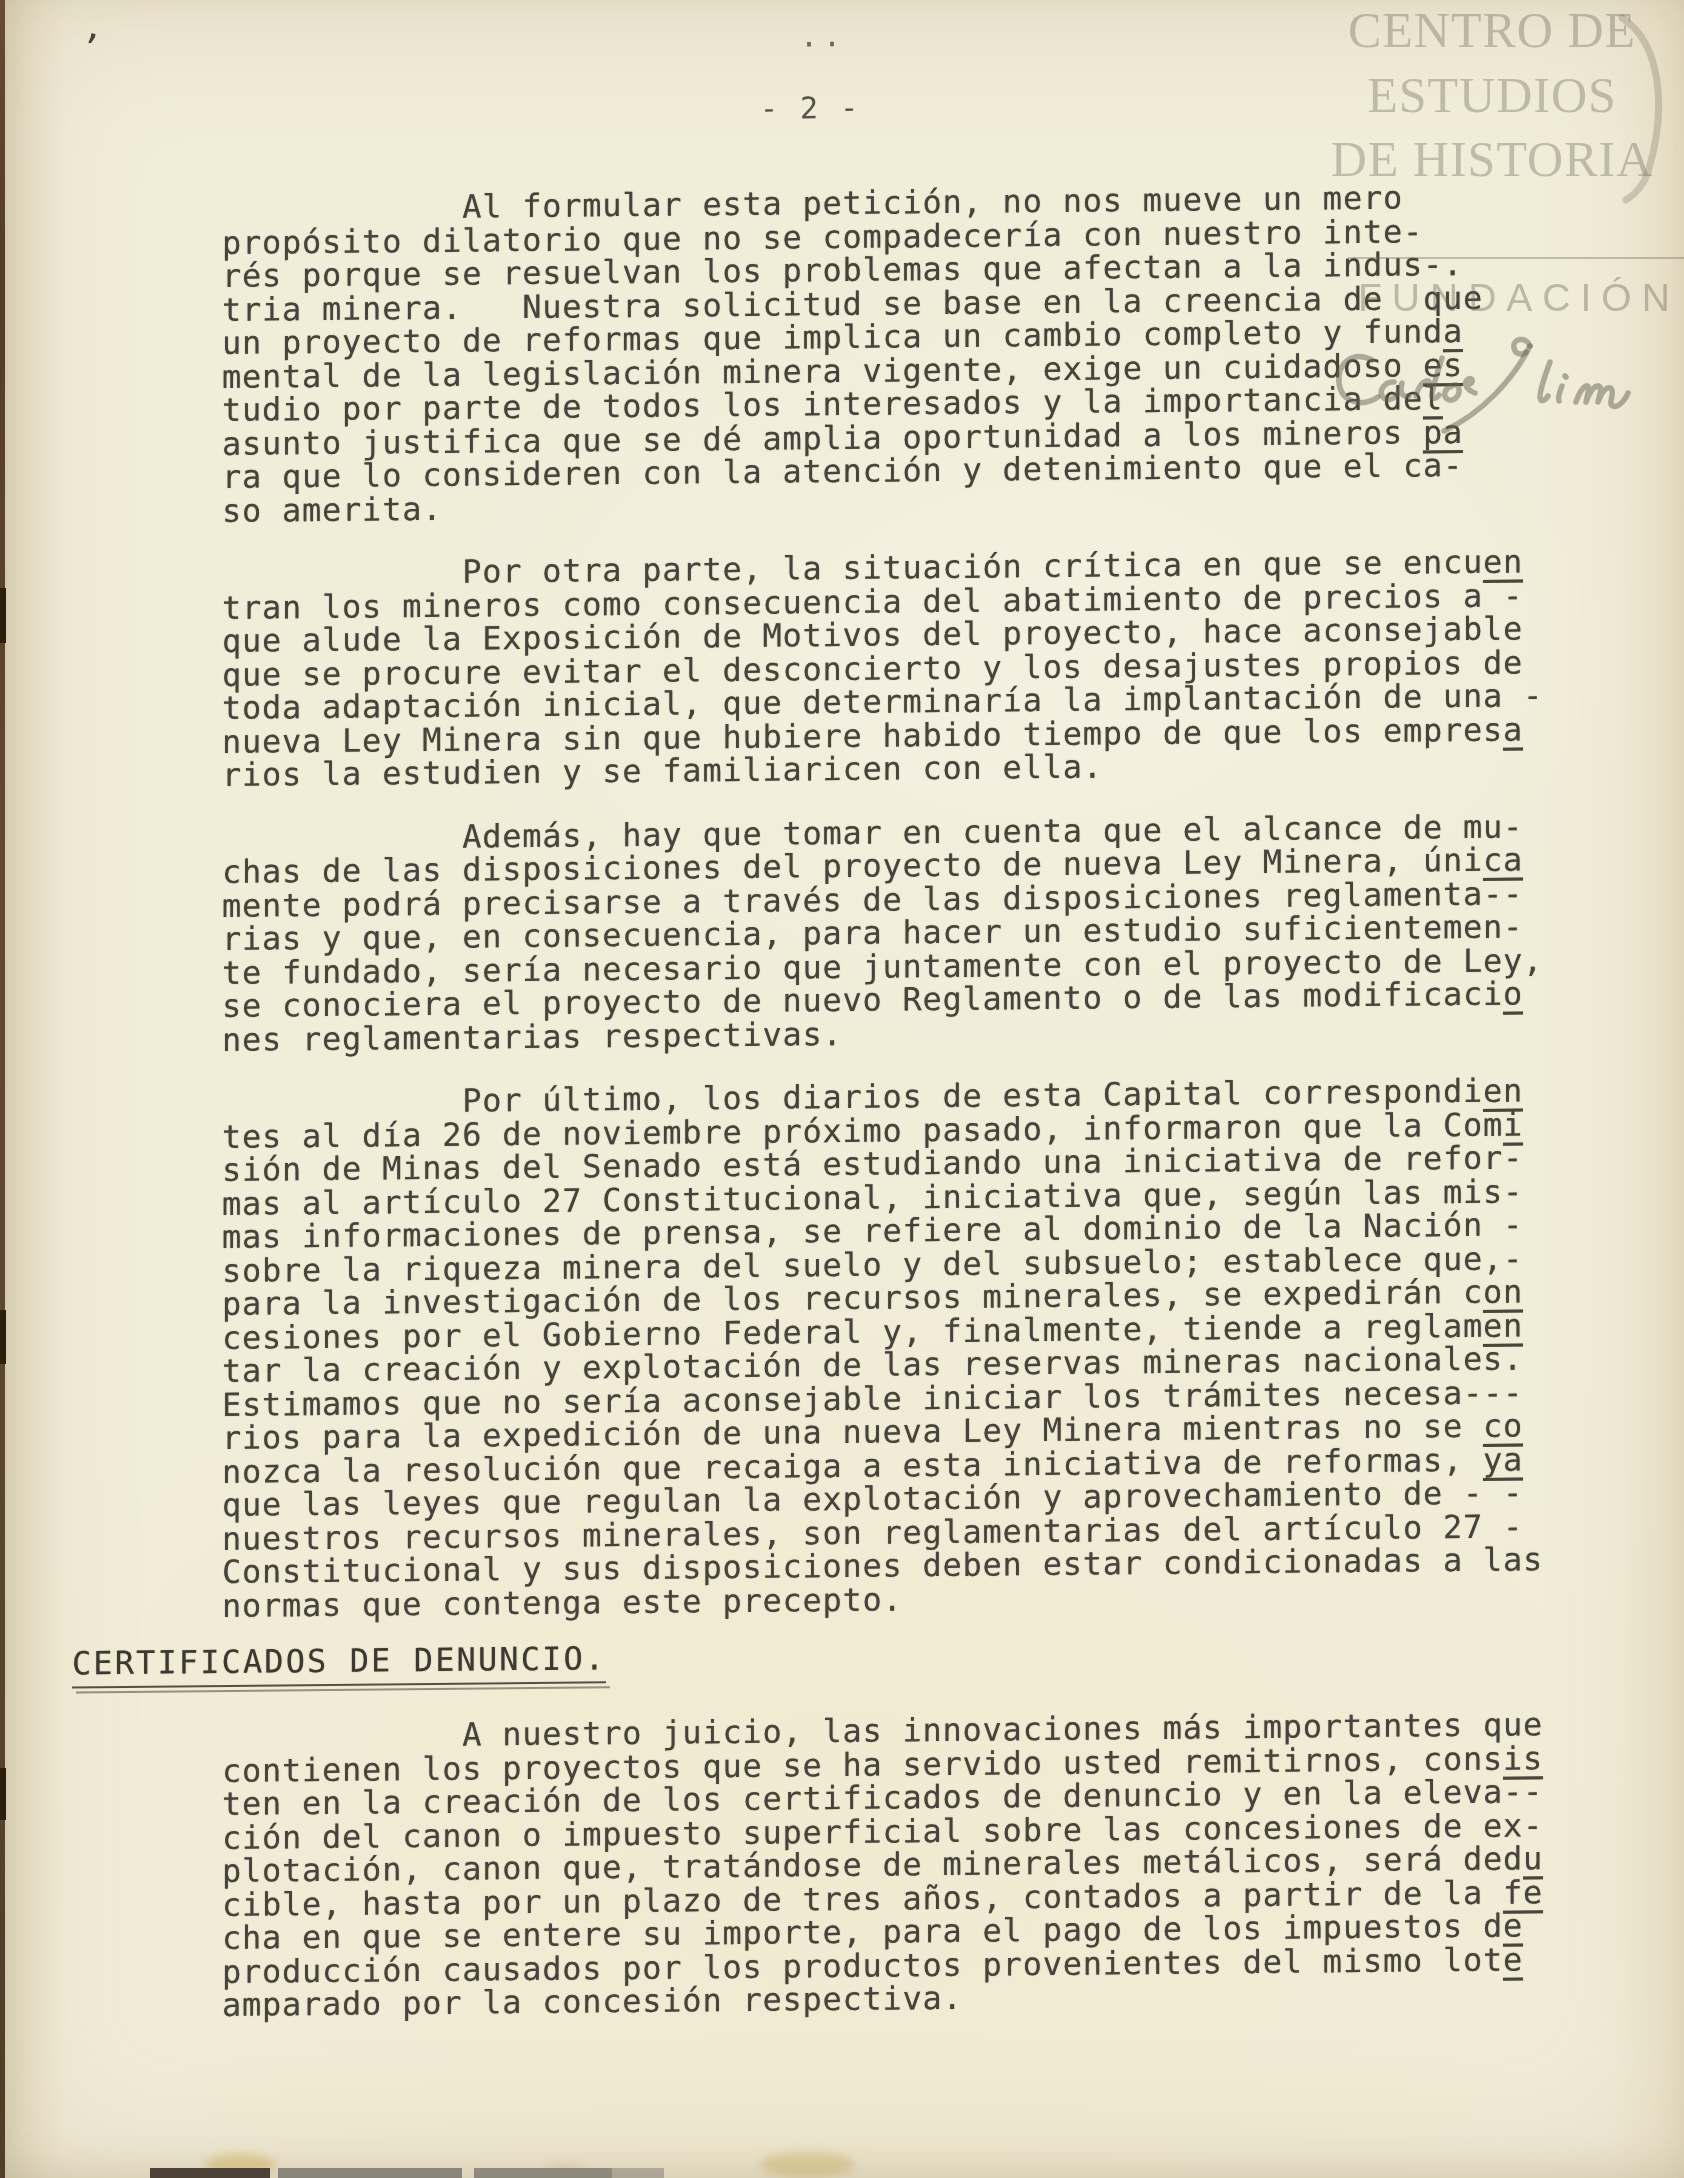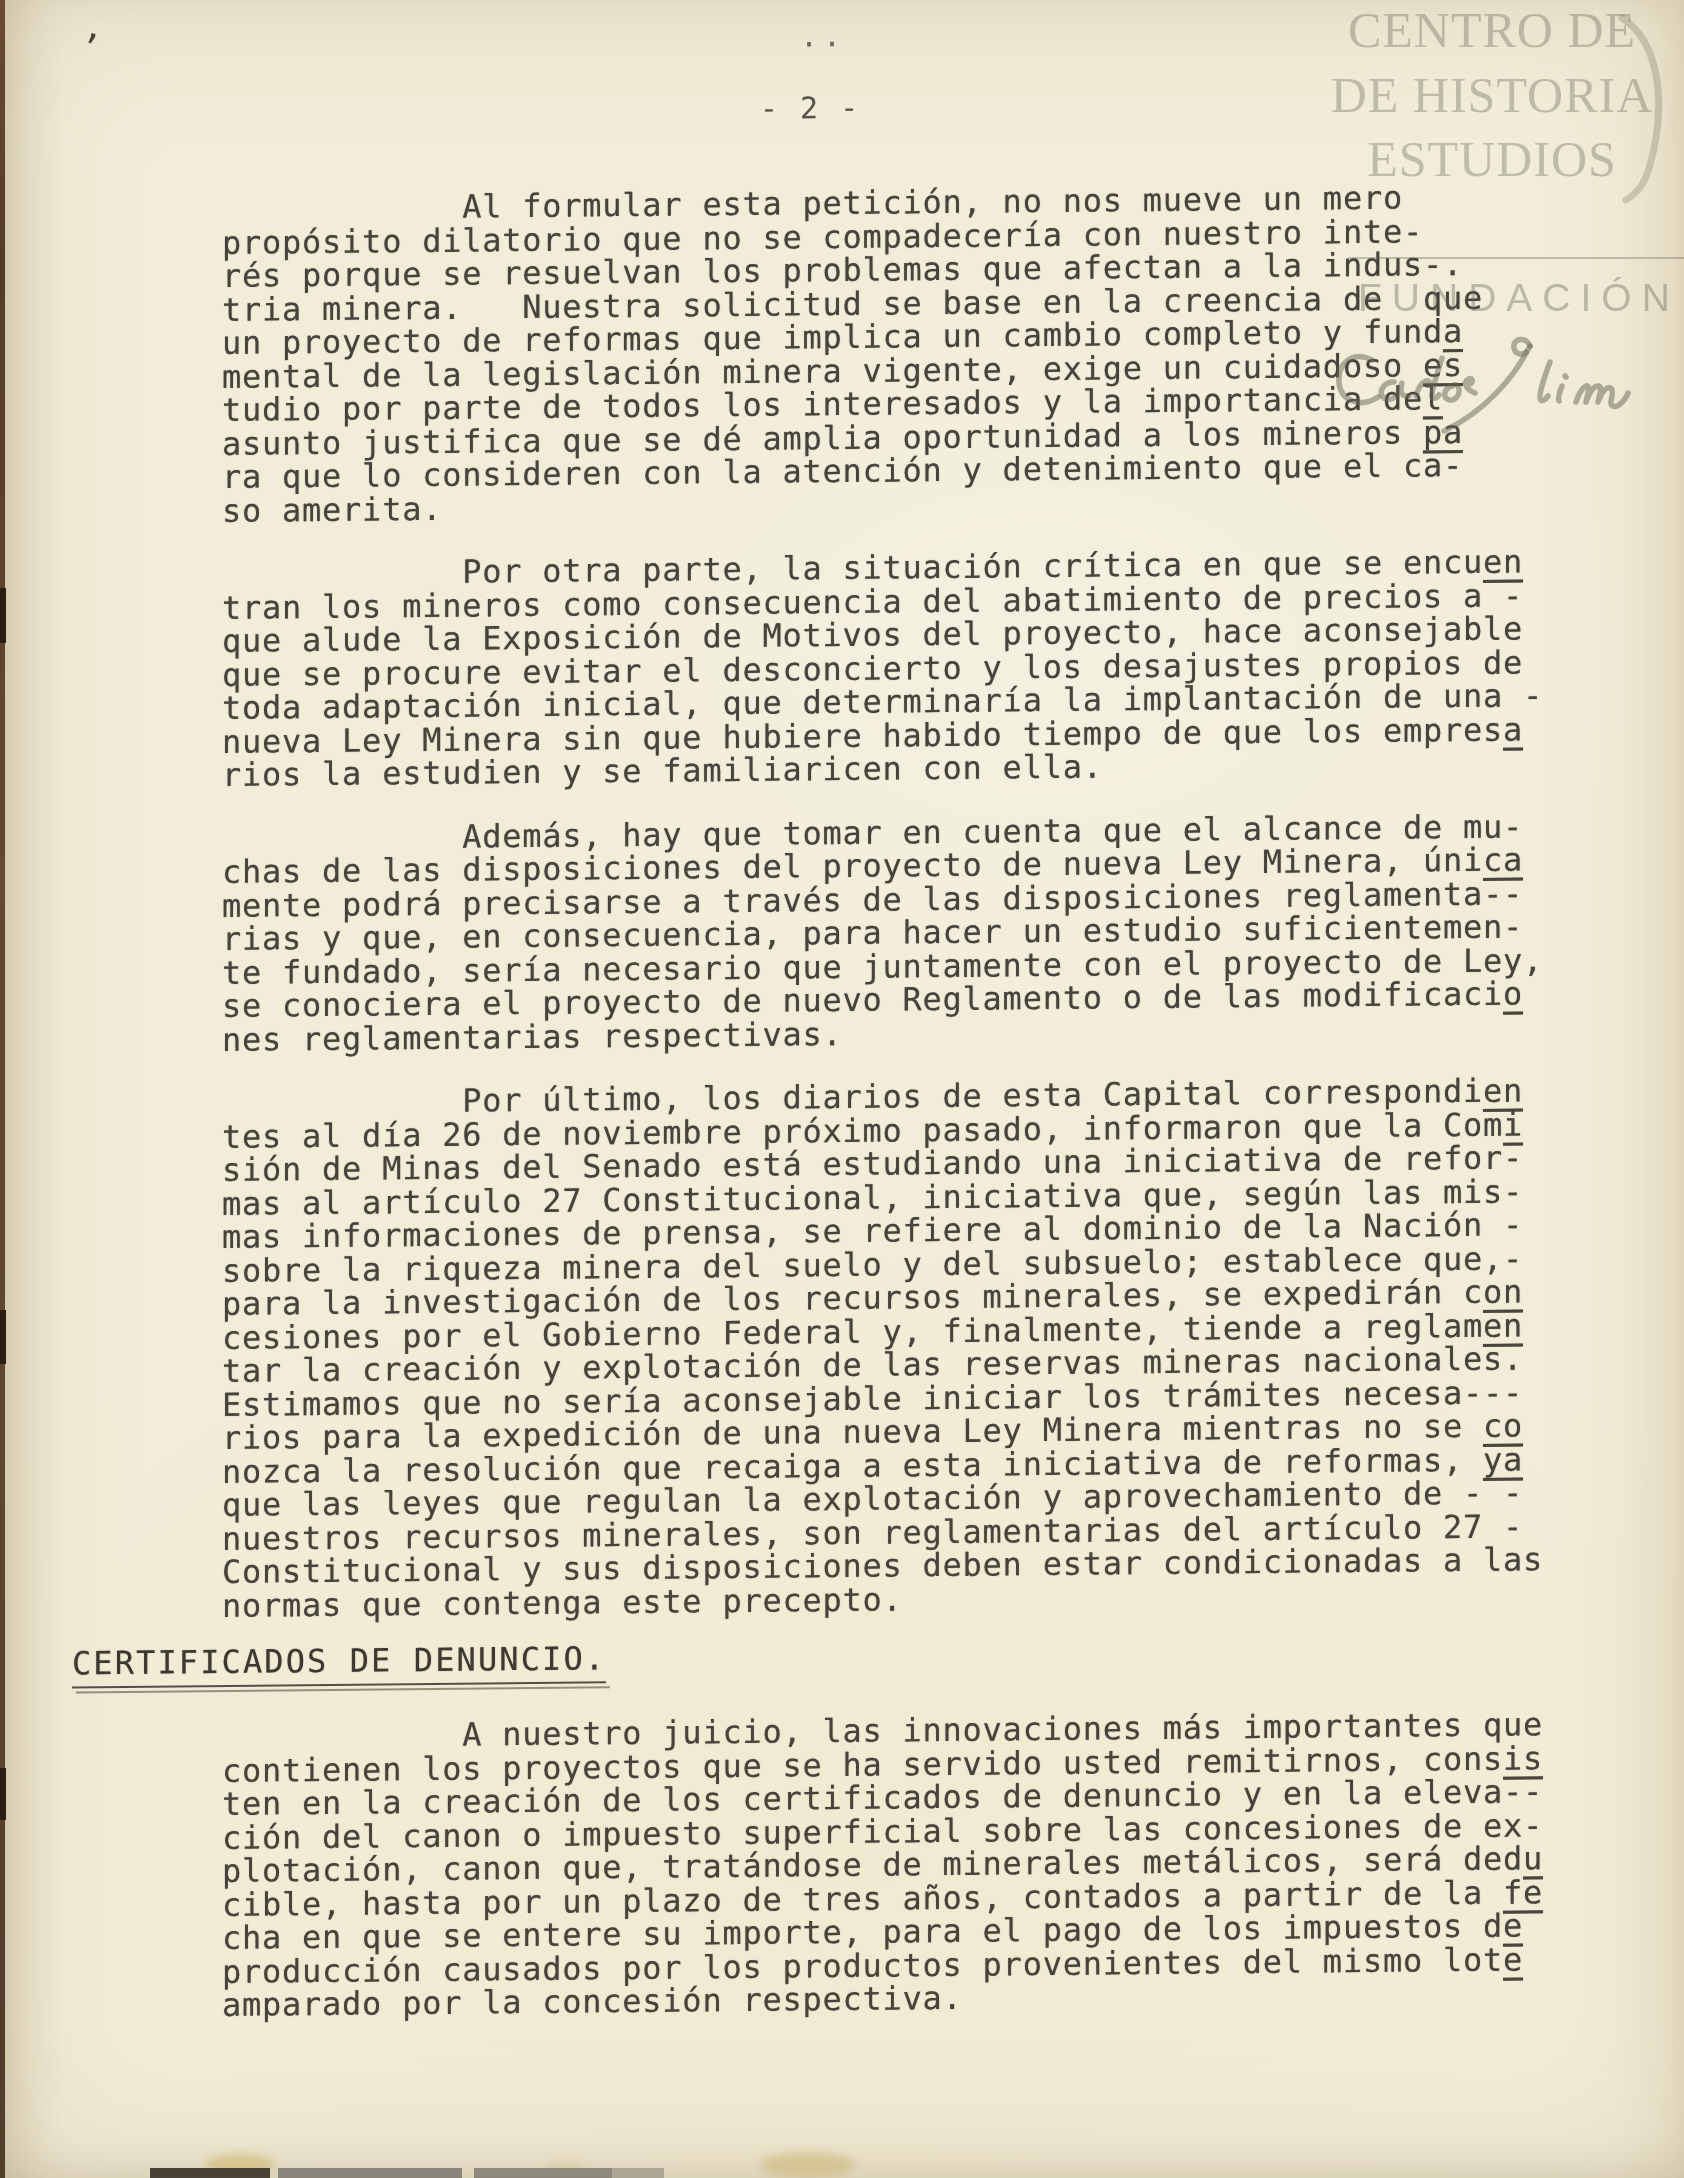--- a/index.html
+++ b/index.html
@@ -84,22 +84,22 @@
     <div class="seg seg2"></div>
     <div class="seg seg3"></div>
     <div class="seg seg4"></div>
   </div>
   <div class="stain stain1"></div>
   <div class="stain stain2"></div>
   <div class="stain stain3"></div>
 
   <div class="wm wm-block">
     <div class="wm-line">CENTRO DE</div>
+    <div class="wm-line">ESTUDIOS</div>
     <div class="wm-line">DE HISTORIA</div>
-    <div class="wm-line">ESTUDIOS</div>
   </div>
   <div class="wm wm-rule"></div>
   <div class="wm wm-fund">FUNDACIÓN</div>
   <svg class="wm wm-flourish" width="90" height="190" viewBox="0 0 90 190">
     <path d="M 24,4 C 62,28 70,92 50,158 C 46,170 38,180 28,186" fill="none" stroke="rgba(110,108,95,.28)" stroke-width="7" stroke-linecap="round"></path>
   </svg>
   <svg class="wm wm-signature" width="352" height="104" viewBox="0 0 352 104" aria-label="Carlos Slim">
     <g fill="none" stroke="rgba(104,102,88,.5)" stroke-width="5.5" stroke-linecap="round" stroke-linejoin="round">
       <path d="M 40,24 C 20,14 5,28 7,47 C 9,66 30,72 46,61"></path>
       <path d="M 62,46 c -9,-1 -16,9 -11,15 c 5,6 13,1 16,-6 l 3,-8 c -2,9 -1,14 7,13"></path>

